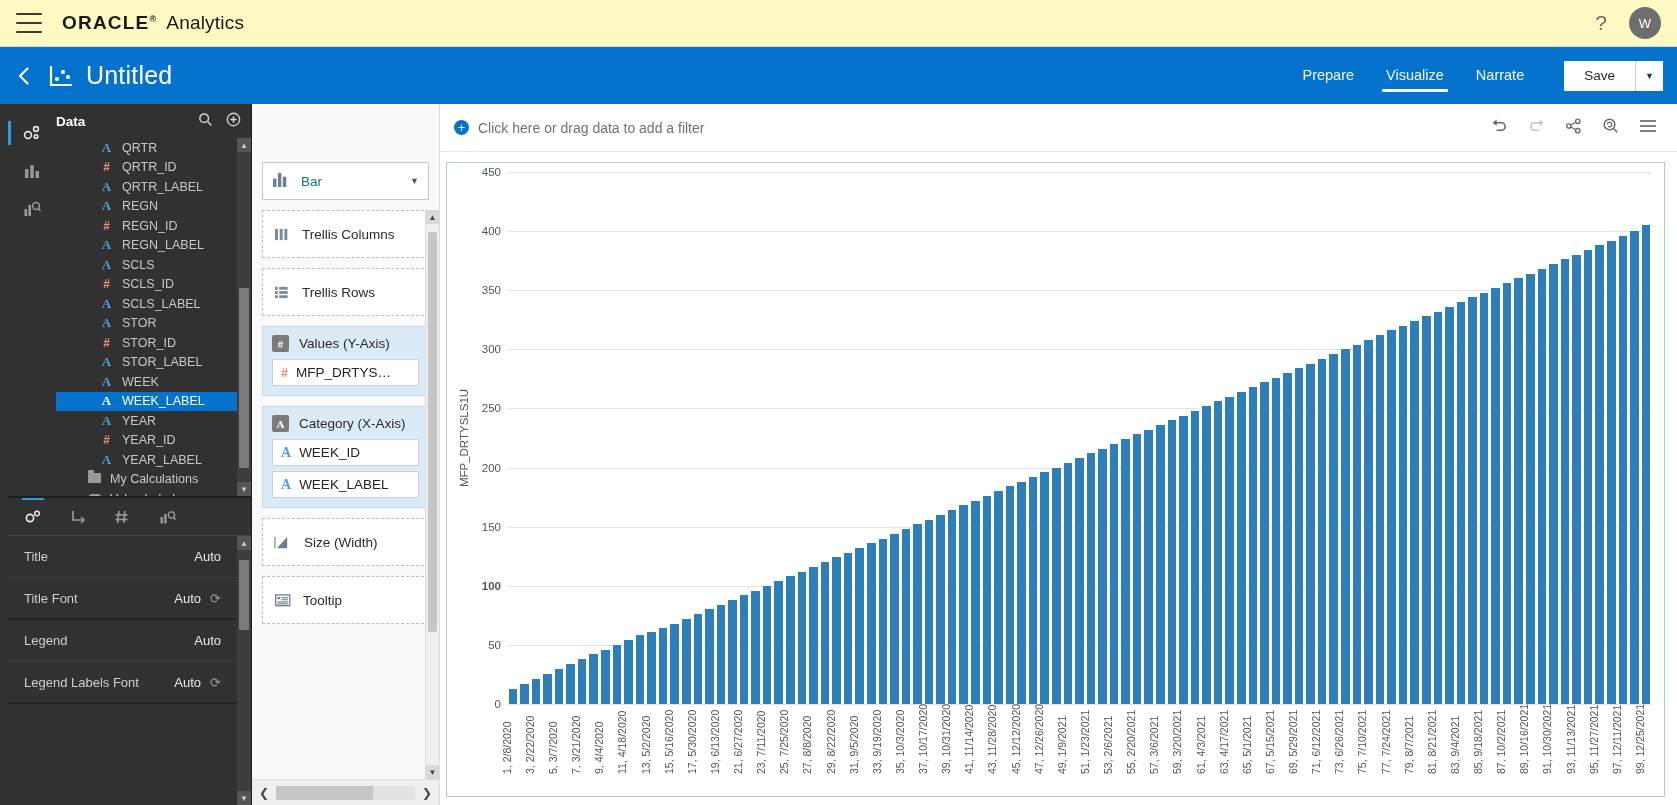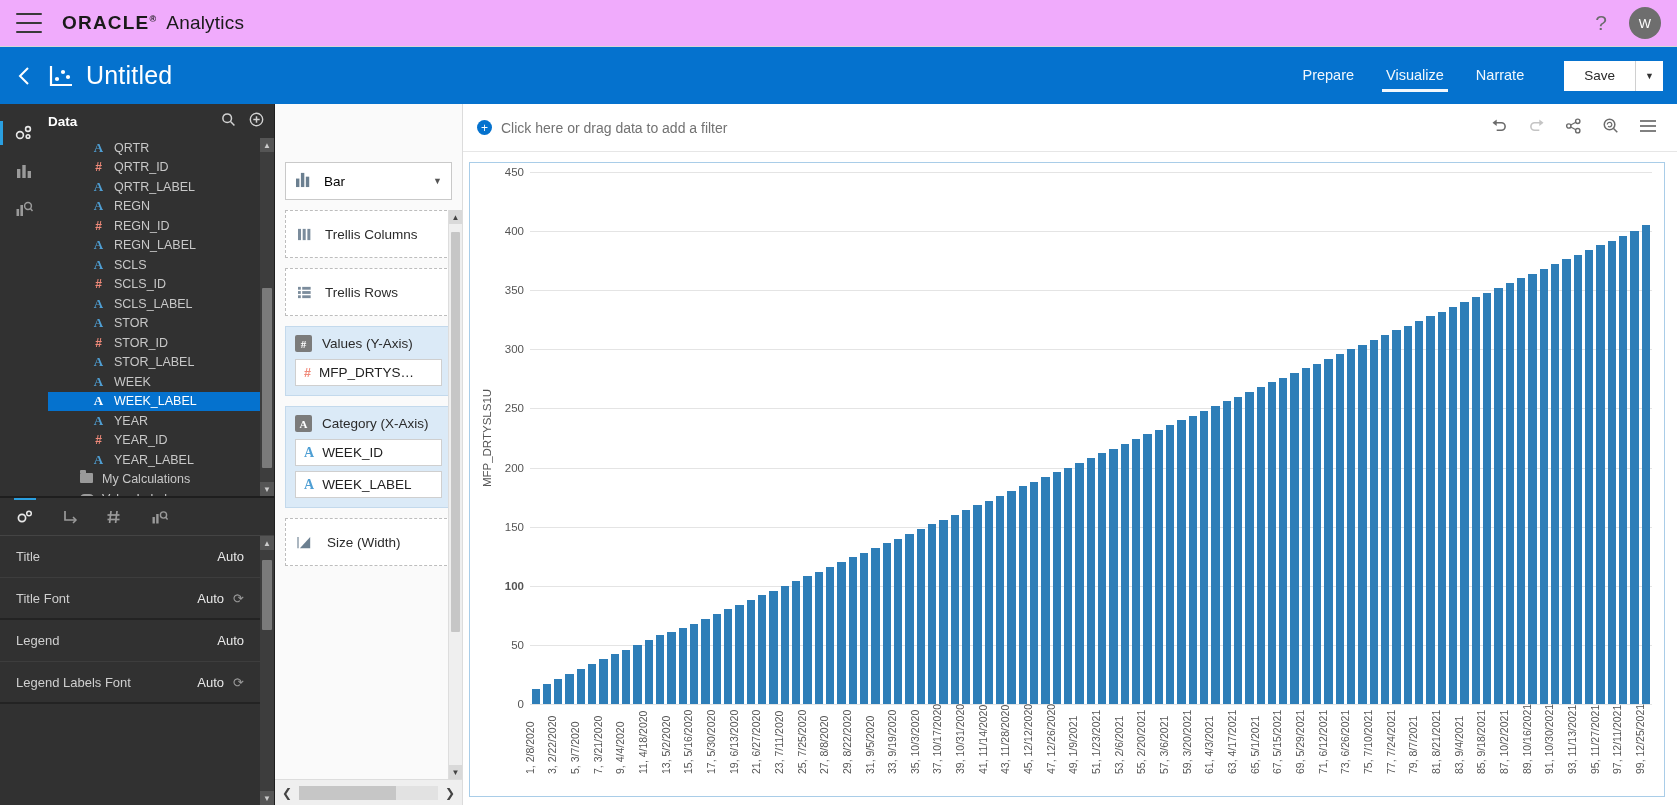--- a/index.html
+++ b/index.html
@@ -3,21 +3,21 @@
 <meta charset="utf-8">
 <style>
   * { box-sizing: border-box; margin:0; padding:0; }
   html,body{
     width:1677px; height:805px; overflow:hidden;
     font-family:"Liberation Sans", sans-serif;
     background:#fff;
   }
   
   .global-header{
-    height:47px; background:#f0abfc; border-bottom:1px solid #d6d6d6;
+    height:47px; background:#fef9c3; border-bottom:1px solid #d6d6d6;
     display:flex; align-items:center; padding:0 16px; position:relative;
   }
   .hamburger{ width:26px; height:20px; display:flex; flex-direction:column;
     justify-content:space-between; cursor:pointer; margin-right:20px;}
   .hamburger span{display:block;height:2px;background:#3a3a3a;border-radius:1px;}
   .oracle-logo{ font-weight:bold; font-size:19px; color:#1a1a1a; letter-spacing:1.2px;
     font-family:"Liberation Sans",sans-serif; }
   .oracle-sup{ font-size:9px; vertical-align:super; }
   .oracle-app{ font-size:19px; color:#1a1a1a; margin-left:9px; letter-spacing:.2px;}
   .gh-right{ margin-left:auto; display:flex; align-items:center; gap:22px; }
@@ -44,22 +44,22 @@
   .save-btn{ background:#fff; color:#2a2a2a; font-size:13.5px; border:none;
     padding:0 20px; cursor:pointer; font-family:inherit;}
   .save-caret{ background:#fff; border:none; border-left:1px solid #d0d0d0;
     width:28px; display:flex;align-items:center;justify-content:center;
     font-size:9px;color:#333;cursor:pointer;}
 
   
   .workspace{ display:flex; height:701px; }
 
   
-  .left-panel{ width:275px; background:#313131; display:flex; flex-direction:column;
-    border-right:1px solid #1e1e1e; flex:none;}
+  .left-panel{ width:252px; background:#313131; display:flex; flex-direction:column;
+    border-right:1px solid #1e1e1e; flex:none;padding-left:8px;}
   .lp-top{ height:392px; display:flex; position:relative; overflow:hidden;}
   .lp-rail{ width:48px; background:#313131; padding-top:10px; flex:none;}
   .rail-btn{ height:38px;display:flex;align-items:center;justify-content:center;
     cursor:pointer; position:relative;}
   .rail-btn.active::before{content:"";position:absolute;left:0;top:7px;bottom:7px;width:3px;background:#2a9fe0;}
   .lp-main{ flex:1; position:relative; }
   .lp-header{ display:flex;align-items:center; height:34px; padding-right:10px;}
   .lp-title{ color:#fff;font-size:13.5px;font-weight:bold;}
   .lp-hdr-icons{ margin-left:auto; display:flex; gap:13px; align-items:center;}
   .lp-list{ position:absolute; top:34px; left:0; right:0; bottom:0; overflow:hidden;}
@@ -98,21 +98,21 @@
   .vp-val{ margin-left:auto;color:#e8e8e8;font-size:13px;display:flex;align-items:center;gap:9px;}
   .vp-reset{ color:#9a9a9a; font-size:13px; }
   .vp-scrollbar{ position:absolute;right:0;top:0;bottom:0;width:14px;background:#3d3d3d;}
 
   
   .grammar{ width:188px; background:#fafafa; border-right:1px solid #dcdcdc;
     display:flex;flex-direction:column; flex:none; position:relative;}
   .gr-filterbar{ height:48px; }
   .gr-viztype{ margin:10px 10px 0 10px; height:38px;background:#fff;border:1px solid #c9c9c9;
     display:flex;align-items:center;padding:0 9px;cursor:pointer;}
-  .gr-viztype-label{ font-size:13.5px;color:#000000;margin-left:10px;}
+  .gr-viztype-label{ font-size:13.5px;color:#0f766e;margin-left:10px;}
   .gr-caret{ margin-left:auto;font-size:9px;color:#555;}
   .gr-scrollarea{ flex:1; position:relative; overflow:hidden; margin-top:10px;}
   .gr-inner{ padding:0 10px; }
   .drop-empty{ border:1px dashed #bdbdbd;background:#fff;height:48px;display:flex;
     align-items:center;padding:0 11px;margin-bottom:10px;}
   .drop-filled{ background:#dbeaf7;border:1px solid #c3d9ec;margin-bottom:10px;padding:8px 9px 9px;}
   .drop-head{ display:flex;align-items:center;gap:10px;margin-bottom:7px;}
   .drop-title{ font-size:13.5px;color:#2b2b2b;text-align:right;}
   .pillbox{ background:#fff;border:1px solid #cfcfcf;height:27px;display:flex;align-items:center;
     padding:0 8px;gap:8px;margin-top:5px;font-size:13.5px;color:#222;cursor:pointer;}
@@ -466,20 +466,33 @@
             </div>
           </div>
           <div class="drop-empty">
             <span style="display: inline-flex;">
               <svg width="17" height="15" viewBox="0 0 18 16">
                 <polygon points="3,14 14,2 14,14" fill="#6b7f90"></polygon>
                 <line x1="1" y1="2" x2="1" y2="14" stroke="#6b7f90" stroke-width="1.2"></line>
               </svg>
             </span>
             <span class="drop-title" style="margin-left: 13px;">Size (Width)</span>
+          </div>
+          <div class="drop-empty">
+            <span style="display: inline-flex;">
+              <svg width="18" height="15" viewBox="0 0 18 16">
+                <rect x="1.2" y="2" width="15" height="11.5" fill="none" stroke="#6b7f90" stroke-width="1.4"></rect>
+                <rect x="3" y="4.2" width="3.2" height="2.4" fill="#6b7f90"></rect>
+                <line x1="7.6" y1="5" x2="14.2" y2="5" stroke="#6b7f90" stroke-width="1.2"></line>
+                <line x1="7.6" y1="7.2" x2="14.2" y2="7.2" stroke="#6b7f90" stroke-width="1.2"></line>
+                <line x1="3" y1="9.6" x2="14.2" y2="9.6" stroke="#6b7f90" stroke-width="1.2"></line>
+                <line x1="3" y1="11.6" x2="14.2" y2="11.6" stroke="#6b7f90" stroke-width="1.2"></line>
+              </svg>
+            </span>
+            <span class="drop-title" style="margin-left: 11px;">Tooltip</span>
           </div>
         </div>
       <div class="gr-vscroll">
         <div class="sb-arrow" style="background:#d9d9d9;color:#444;">▲</div>
         <div class="sb-thumb" style="top:22px;height:400px;background:#c6c6c6;"></div>
         <div class="sb-arrow" style="position:absolute;bottom:0;left:0;right:0;background:#d9d9d9;color:#444;">▼</div>
       </div>
     </div>
 
     <div class="gr-hscroll">

